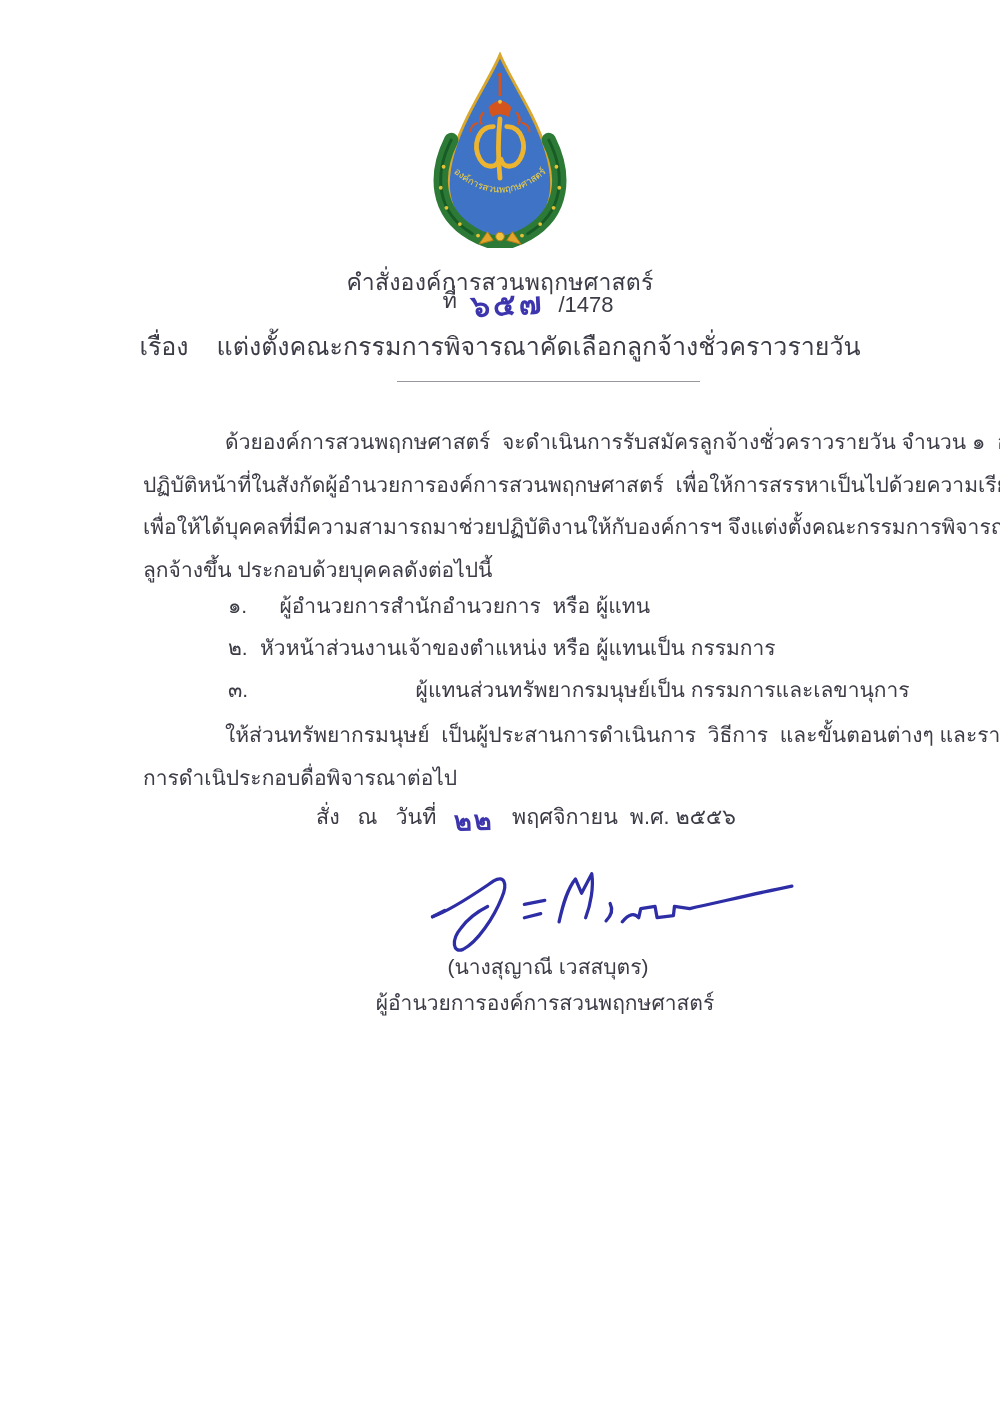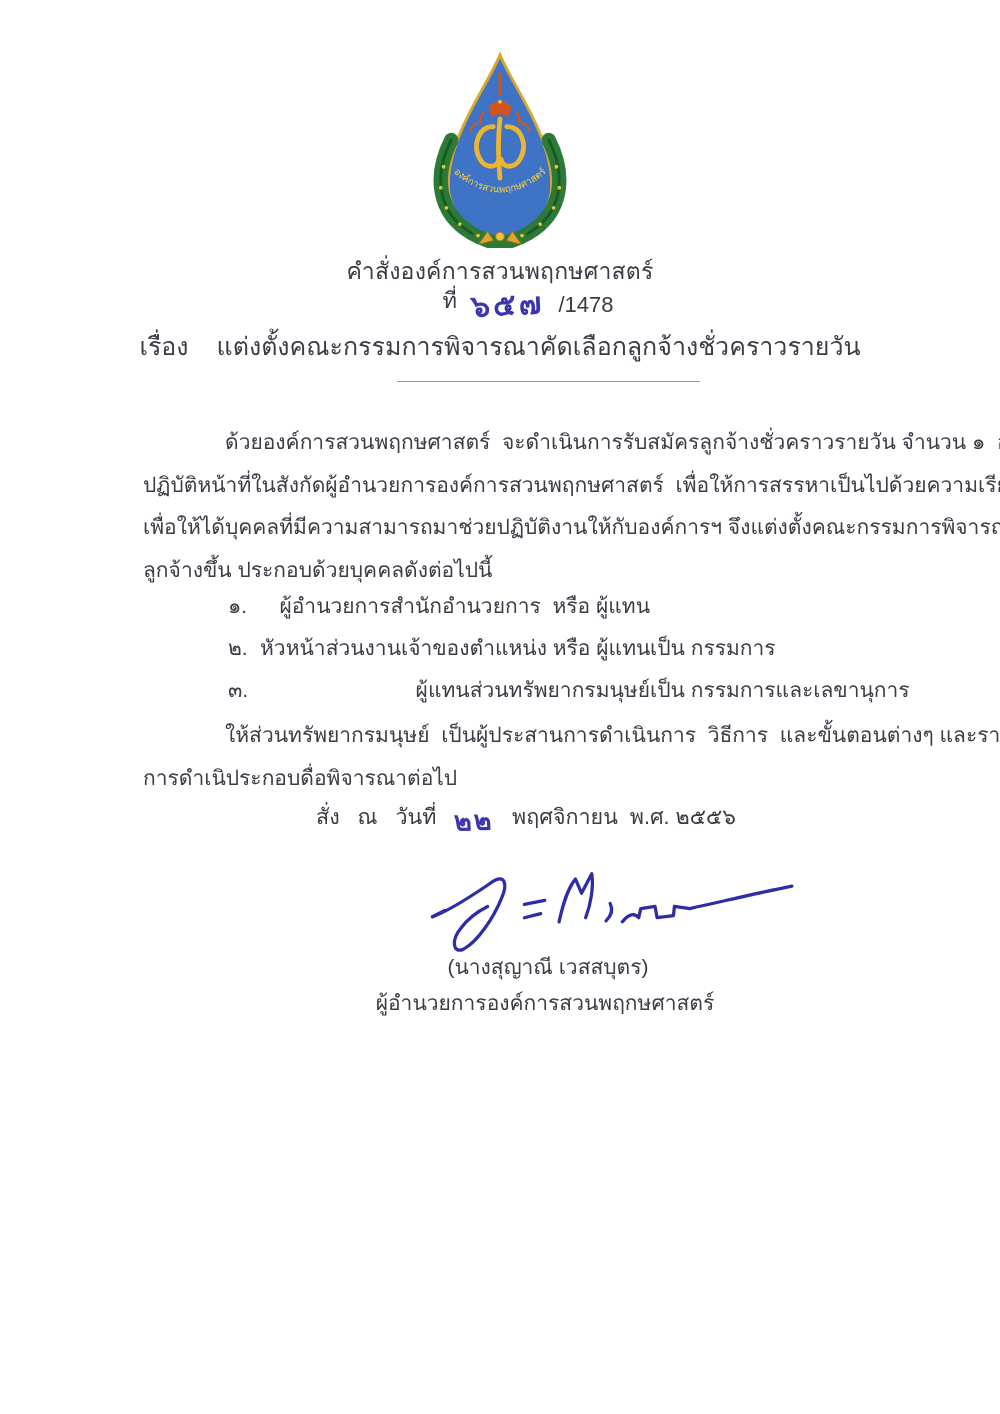--- a/index.html
+++ b/index.html
@@ -3,21 +3,21 @@
 <meta charset="utf-8">
 <style>
   html,body{margin:0;padding:0;background:#ffffff;}
   .page{
     position:relative;width:1000px;height:1414px;background:#ffffff;
     font-family:"Liberation Sans",sans-serif;color:#3b3c46;overflow:hidden;
   }
   .abs{position:absolute;}
   .line{white-space:pre;}
   .centered{left:0;width:1000px;text-align:center;}
-  .doc-title{top:253px;font-size:23px;letter-spacing:.2px;}
+  .doc-title{top:264px;font-size:23px;letter-spacing:.2px;}
   .num-line{top:283px;display:flex;justify-content:center;align-items:flex-end;
             gap:14px;width:1000px;left:0;transform:translateX(28px);font-size:22px;}
   .handwriting{color:#3d35ad;font-size:30px;line-height:1;letter-spacing:3px;
                transform:rotate(-3deg);font-weight:bold;margin-bottom:-2px;}
   .handwriting-sm{color:#3d35ad;font-size:27px;line-height:1;letter-spacing:2px;
                font-weight:bold;margin-bottom:-2px;transform:rotate(-2deg);}
   .subject-line{top:326px;font-size:25px;}
   .subject-line .lbl{margin-right:28px;}
   .divider{top:381px;left:397px;width:303px;height:0;
            border-top:1.6px solid #97979d;}

